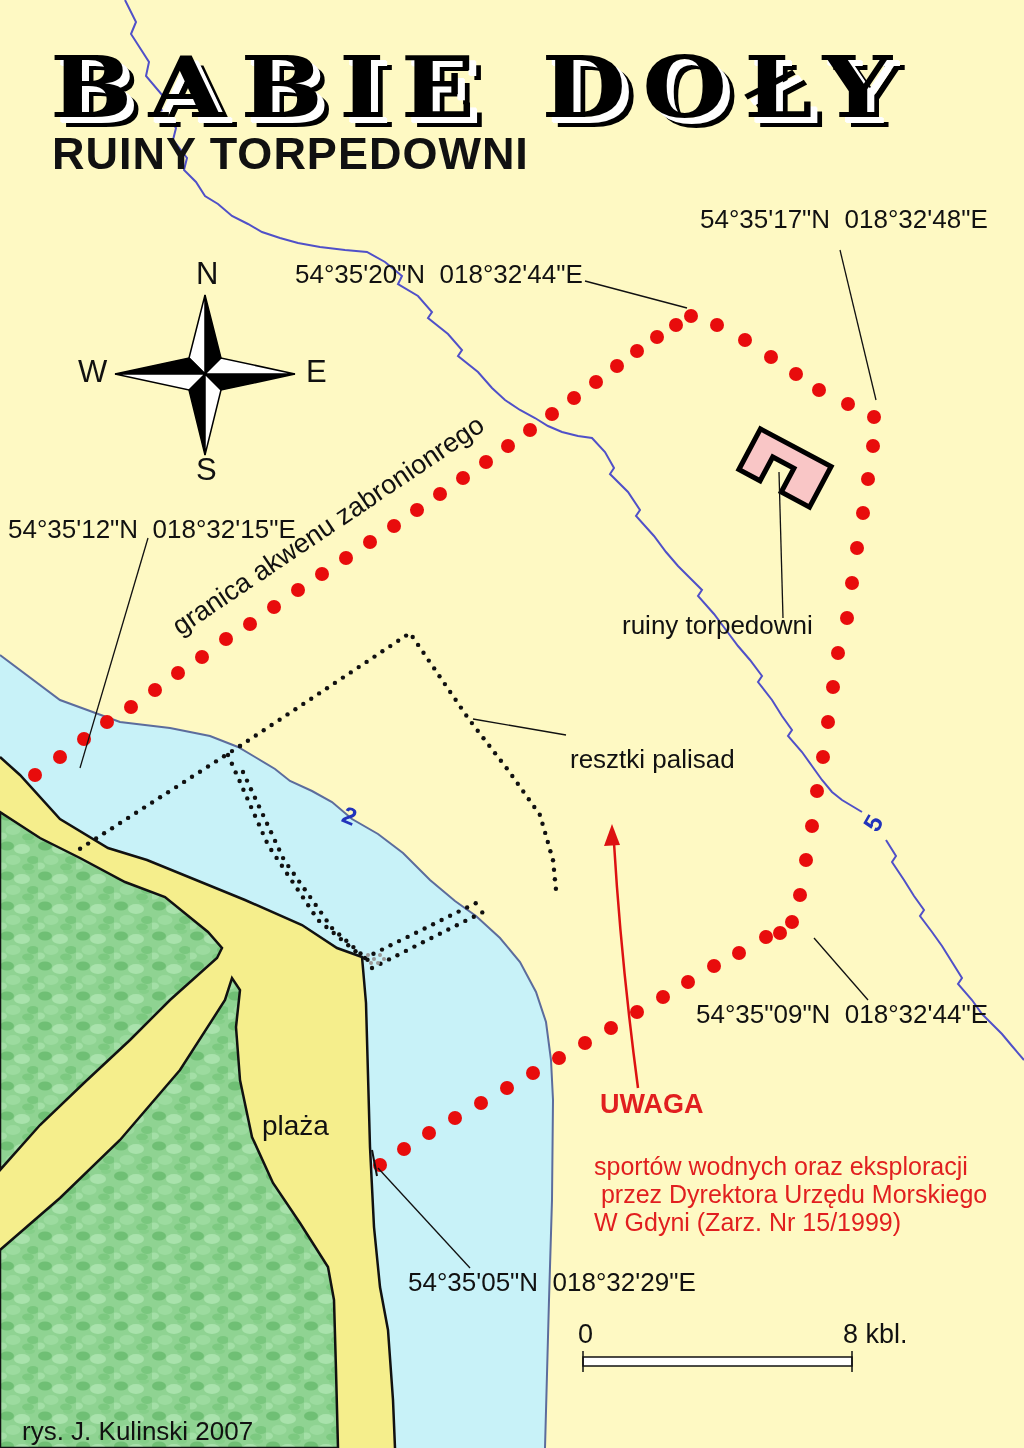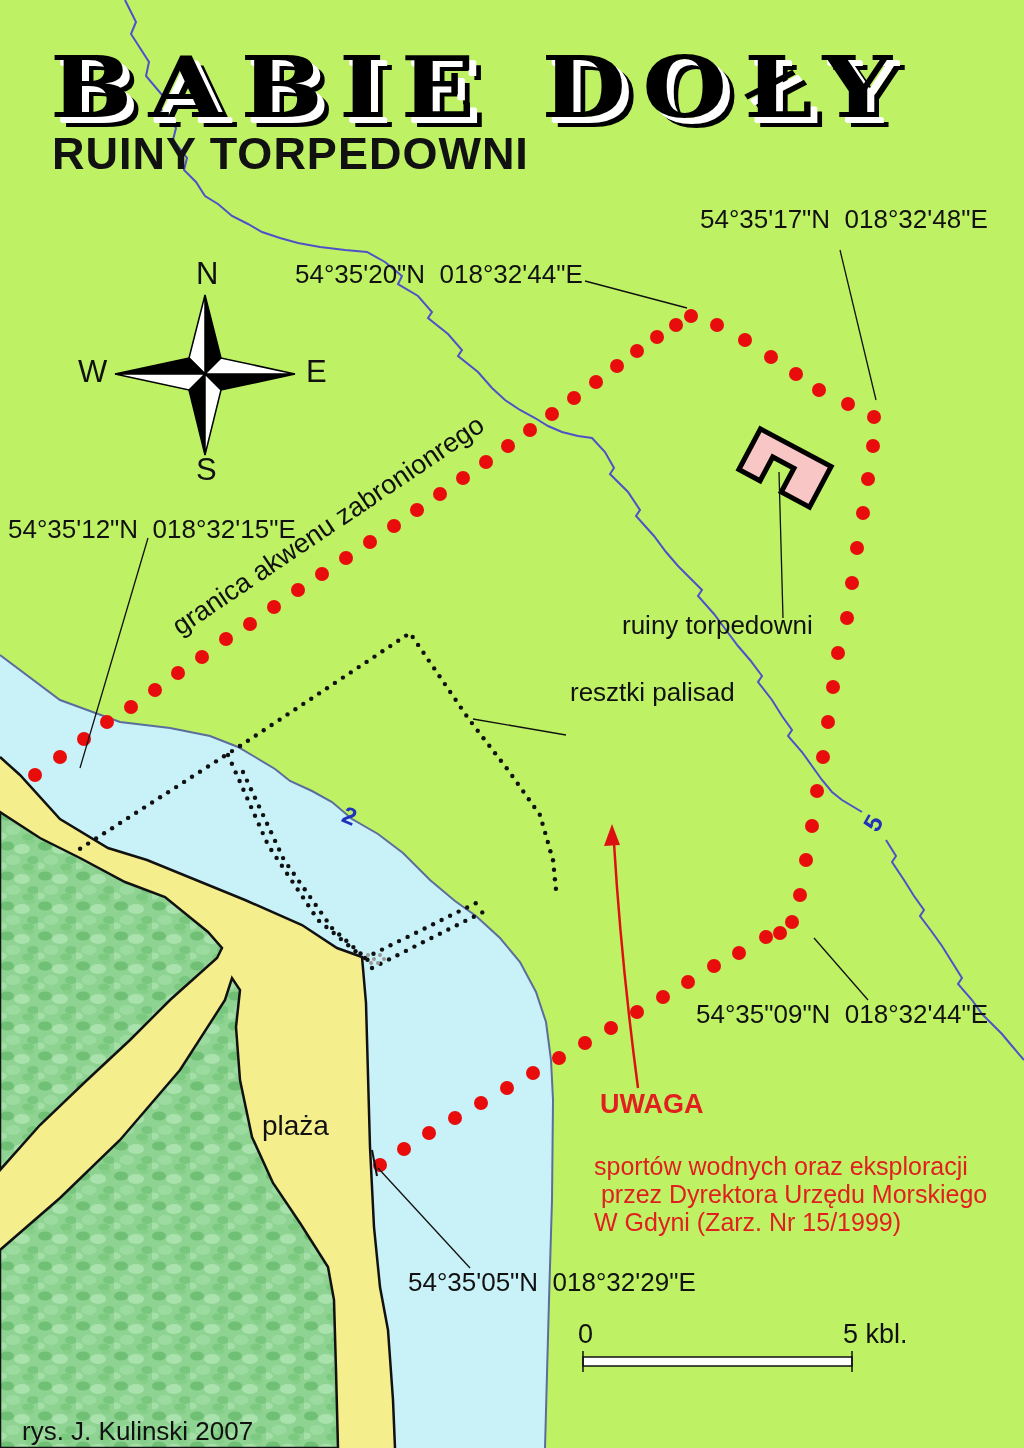--- a/index.html
+++ b/index.html
@@ -1,33 +1,33 @@
 <!DOCTYPE html>
 <html><head>
 <meta charset="utf-8">
 <style>
   html,body{margin:0;padding:0;background:#fff;}
-  #stage{position:relative;width:1024px;height:1448px;background:#bef264;overflow:hidden;
+  #stage{position:relative;width:1024px;height:1448px;background:#fef9c3;overflow:hidden;
          font-family:"Liberation Sans", sans-serif;color:#111;}
   #map-svg{position:absolute;left:0;top:0;}
   .txt{position:absolute;white-space:pre;line-height:1.05;}
   .title{left:50px;top:44px;font-family:"DejaVu Serif",serif;font-weight:bold;font-size:84px;
          letter-spacing:14px;color:#000;transform:scaleX(1.16);transform-origin:left top;
          text-shadow:5px 5px 0 #ffffff,6px 6px 0 #ffffff,10px 10px 0 #000000;}
   .subtitle{left:52px;top:130px;font-size:45px;font-weight:bold;letter-spacing:1px;}
   .coord{font-size:26px;color:#111;}
   .c-ne{left:700px;top:206px;}
   .c-n{left:295px;top:261px;}
   .c-w{left:8px;top:516px;}
   .c-se{left:696px;top:1001px;}
   .c-s{left:408px;top:1269px;}
   .boundary-label{left:183px;top:612px;font-size:27px;transform:rotate(-34deg);
                   transform-origin:left bottom;}
   .ruins-label{left:622px;top:612px;font-size:26px;}
-  .palisade-label{left:570px;top:679px;font-size:26px;}
+  .palisade-label{left:570px;top:746px;font-size:26px;}
   .beach-label{left:262px;top:1083px;font-size:28px;margin-top:28px;}
   .warn-head{left:600px;top:1090px;font-size:27px;font-weight:bold;color:#e11f1f;}
   .warn-line{position:absolute;left:594px;font-size:25px;color:#e11f1f;white-space:pre;}
   .scale-0{left:578px;top:1320px;font-size:27px;}
   .scale-1{left:843px;top:1320px;font-size:27px;}
   .credit{left:22px;top:1398px;font-size:26px;margin-top:20px;}
   .compass-l{font-size:31px;}
   .cl-n{left:196px;top:258px;}
   .cl-e{left:306px;top:356px;}
   .cl-s{left:196px;top:454px;}
@@ -384,21 +384,21 @@
   <div class="txt beach-label">plaża</div>
   <div class="txt depth d2">2</div>
   <div class="txt depth d5">5</div>
 
   <div class="txt warn-head">UWAGA</div>
   <div class="warn-line" style="top:1180px"> przez Dyrektora Urzędu Morskiego</div>
   <div class="warn-line" style="top:1152px">sportów wodnych oraz eksploracji</div>
   <div class="warn-line" style="top:1208px">W Gdyni (Zarz. Nr 15/1999)</div>
 
   <div class="txt scale-0">0</div>
-  <div class="txt scale-1">5 kbl.</div>
+  <div class="txt scale-1">8 kbl.</div>
 
   <div class="txt compass-l cl-n">N</div>
   <div class="txt compass-l cl-e">E</div>
   <div class="txt compass-l cl-s">S</div>
   <div class="txt compass-l cl-w">W</div>
 
   <div class="txt credit">rys. J. Kulinski 2007</div>
 </div>
 
 </body></html>

